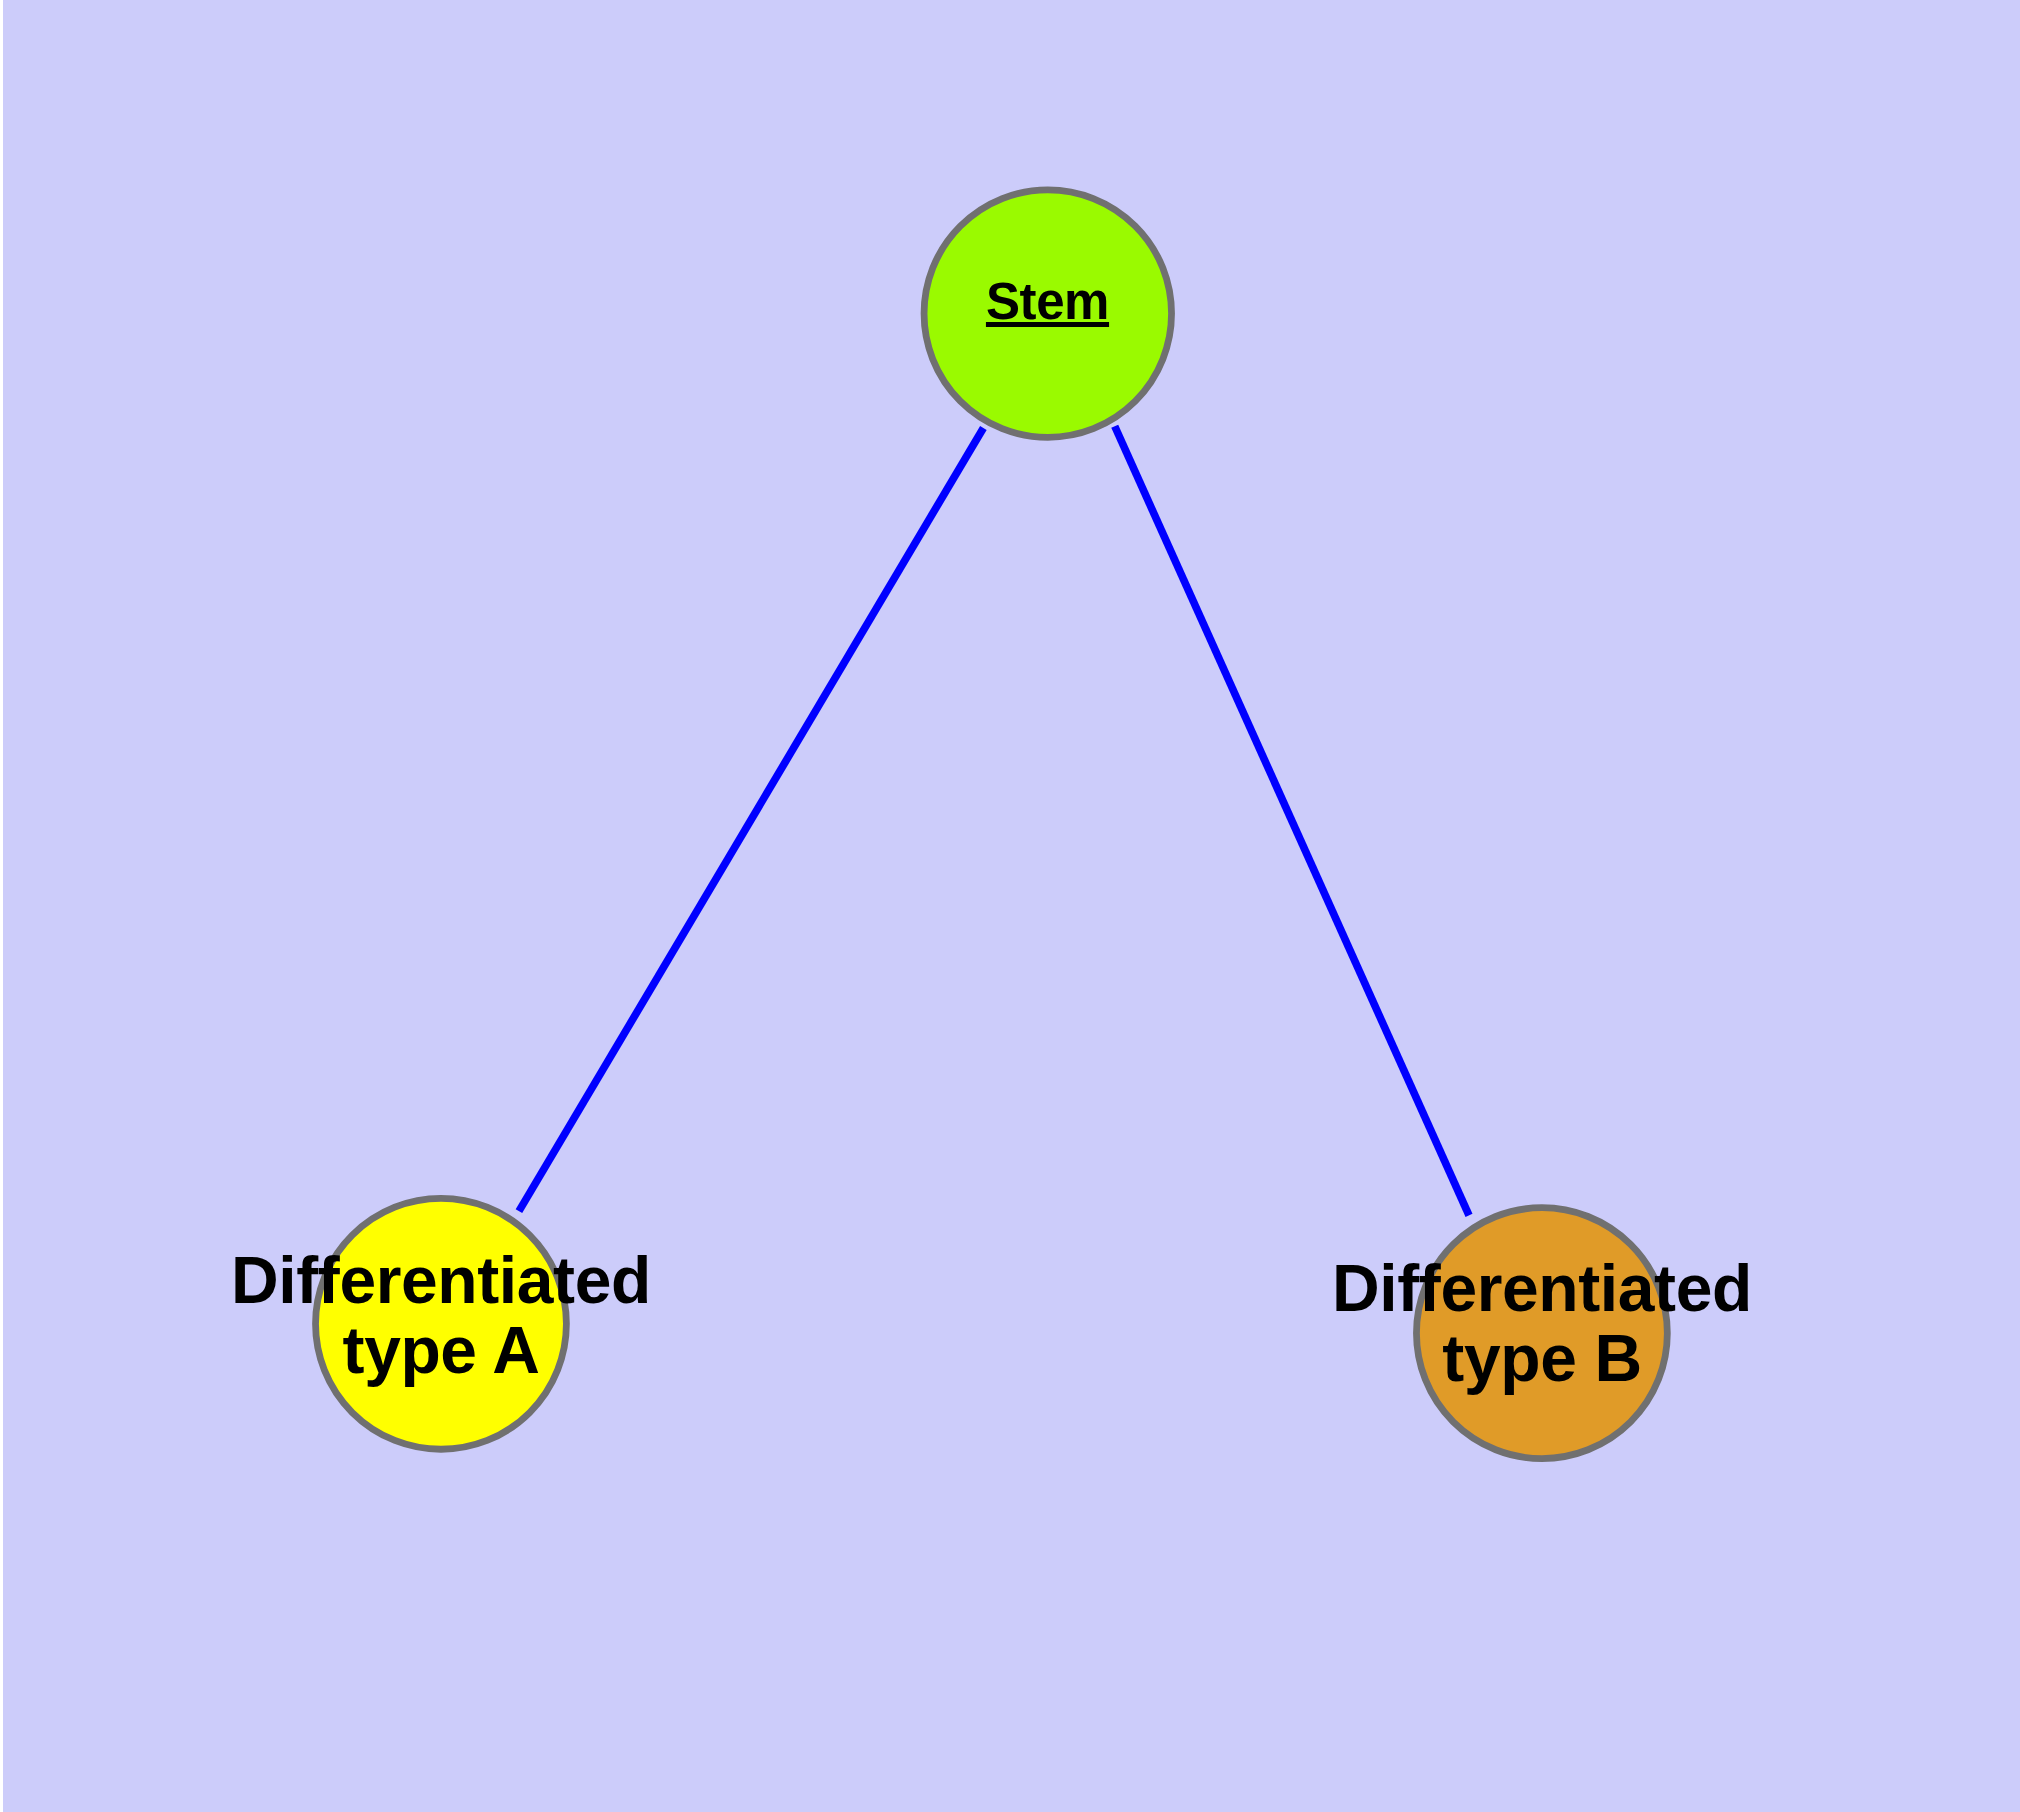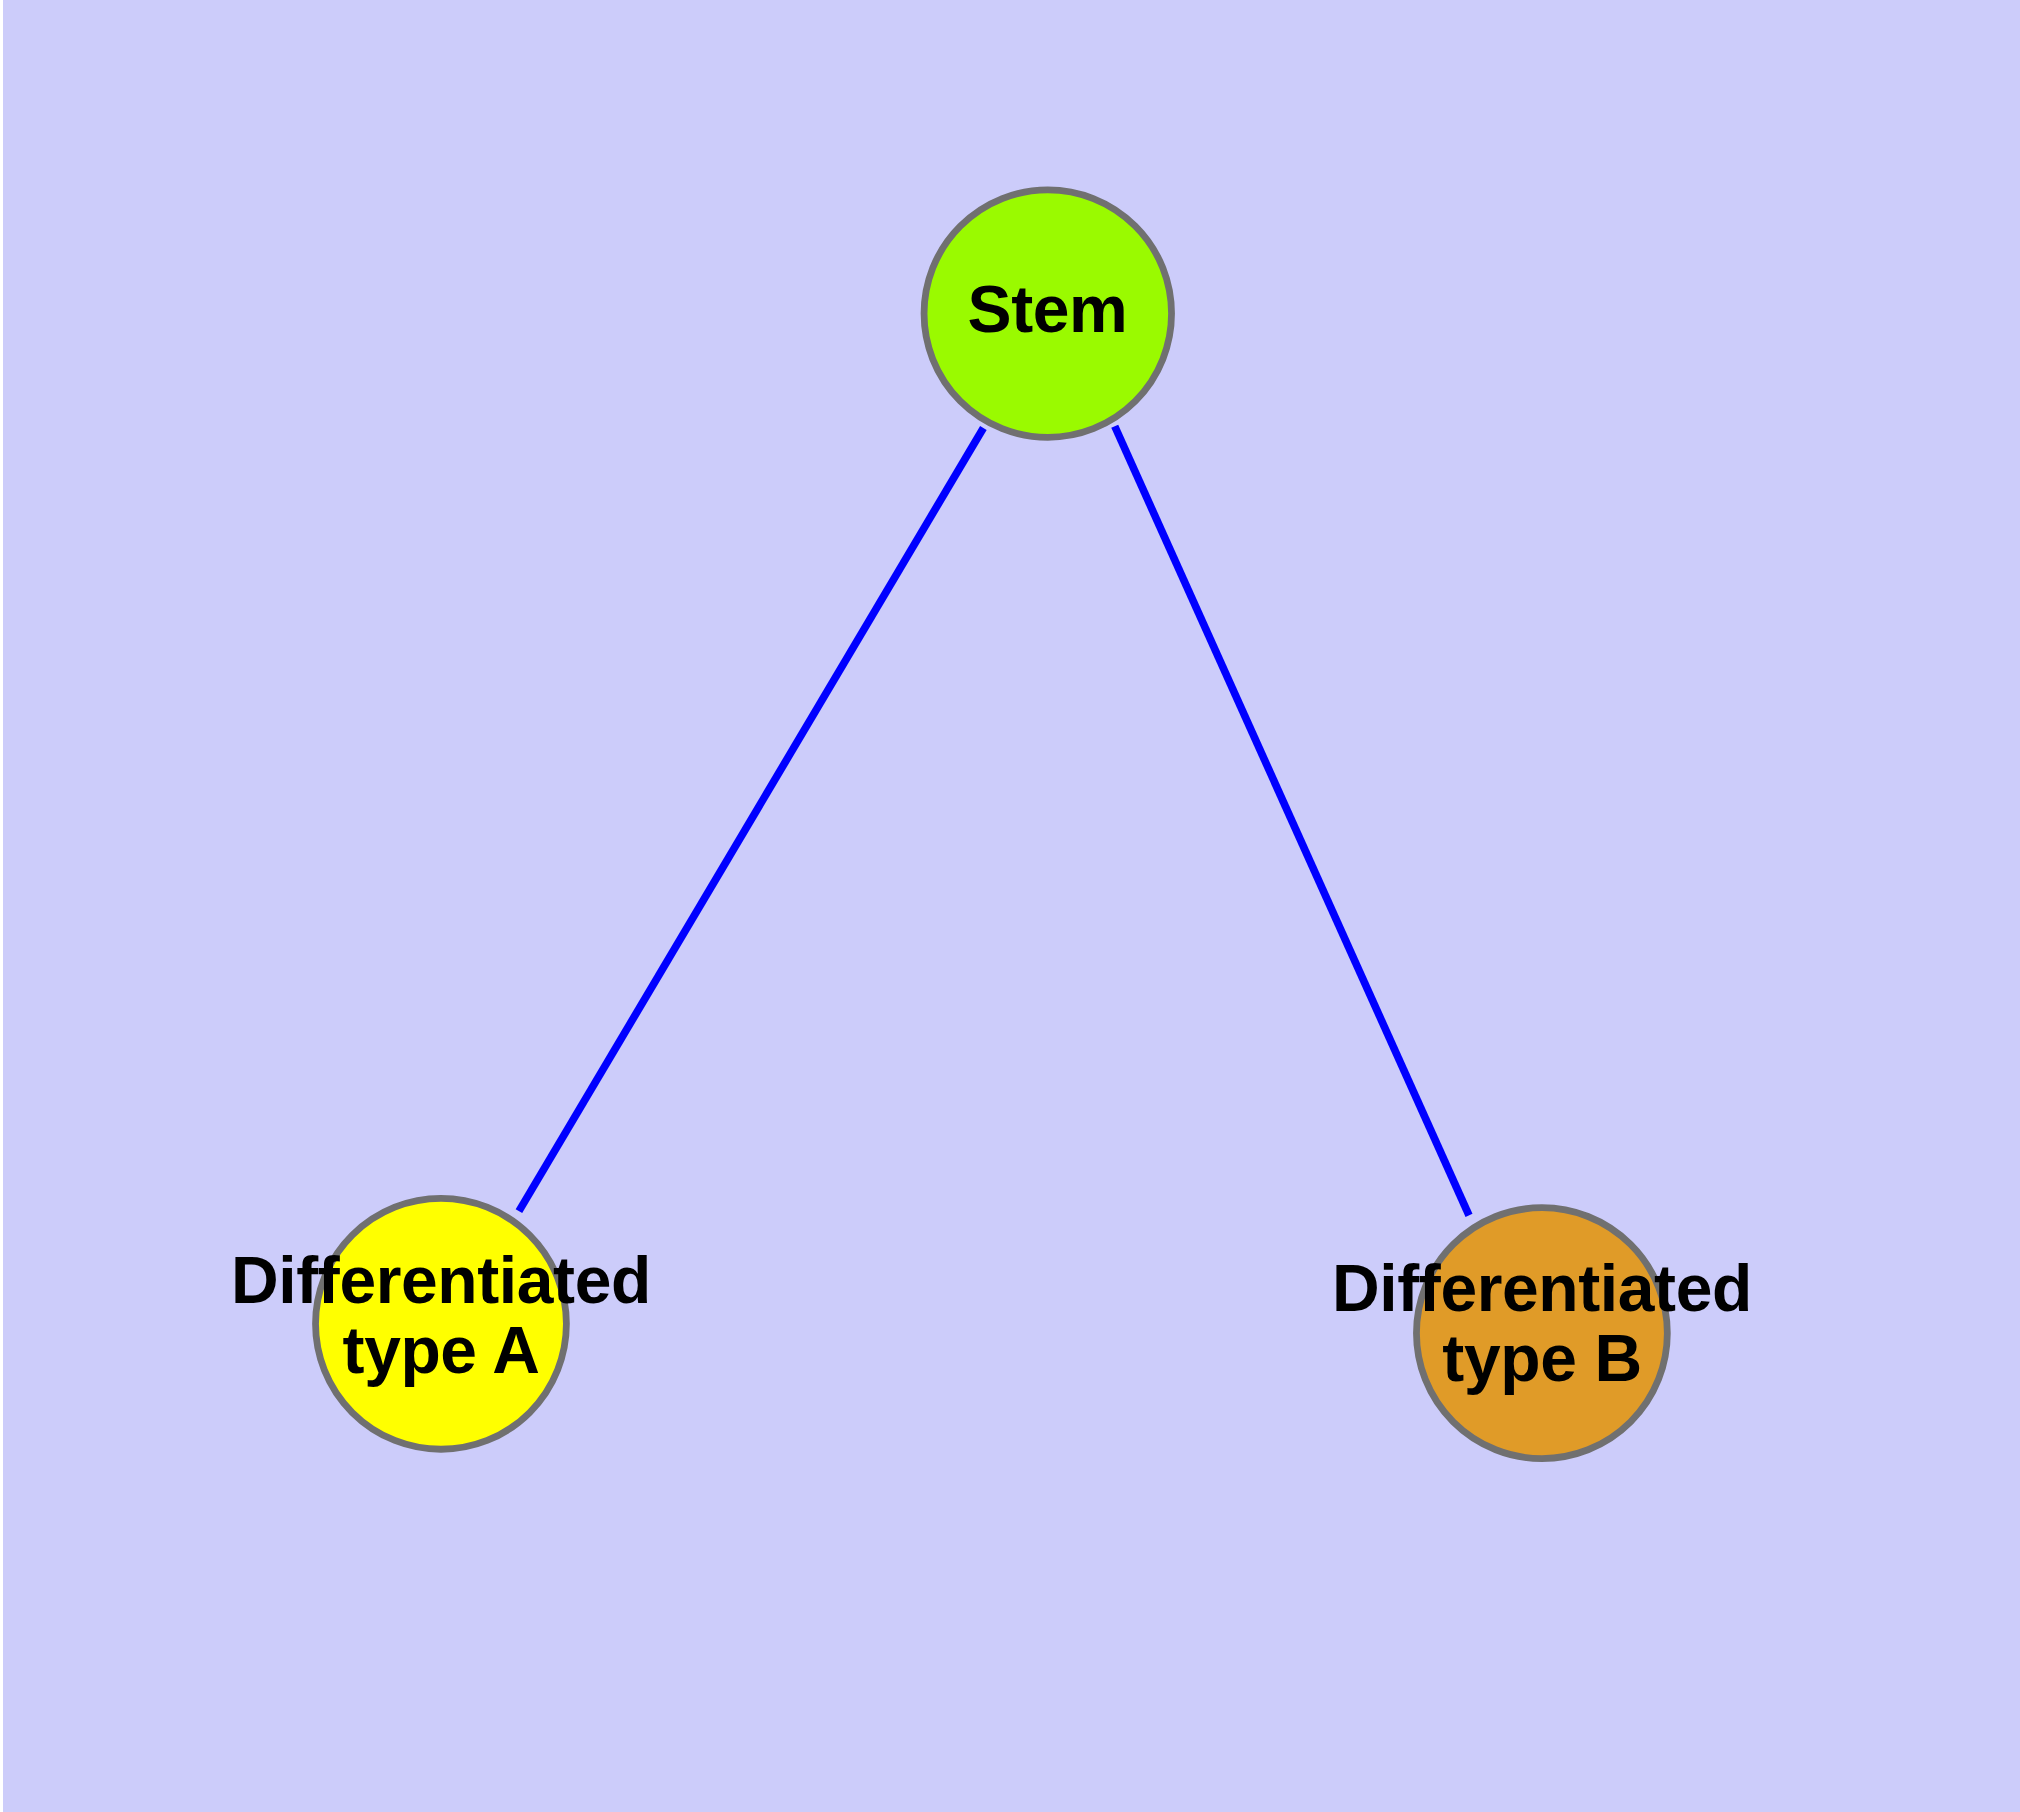--- a/index.html
+++ b/index.html
@@ -35,24 +35,25 @@
     position: absolute;
     text-align: center;
     color: #000000;
     font-weight: bold;
     line-height: 1.06;
     white-space: pre;
     letter-spacing: -0.4px;
     pointer-events: none;
   }
   #label-stem {
-    font-size: 66px;
+    font-size: 51px;
     left: 793px;
     top: 275px;
     width: 509px;
+    text-decoration: underline;
   }
   #label-type-a {
     font-size: 66px;
     left: 170px;
     top: 1246px;
     width: 542px;
   }
   #label-type-b {
     font-size: 66px;
     left: 1271px;

